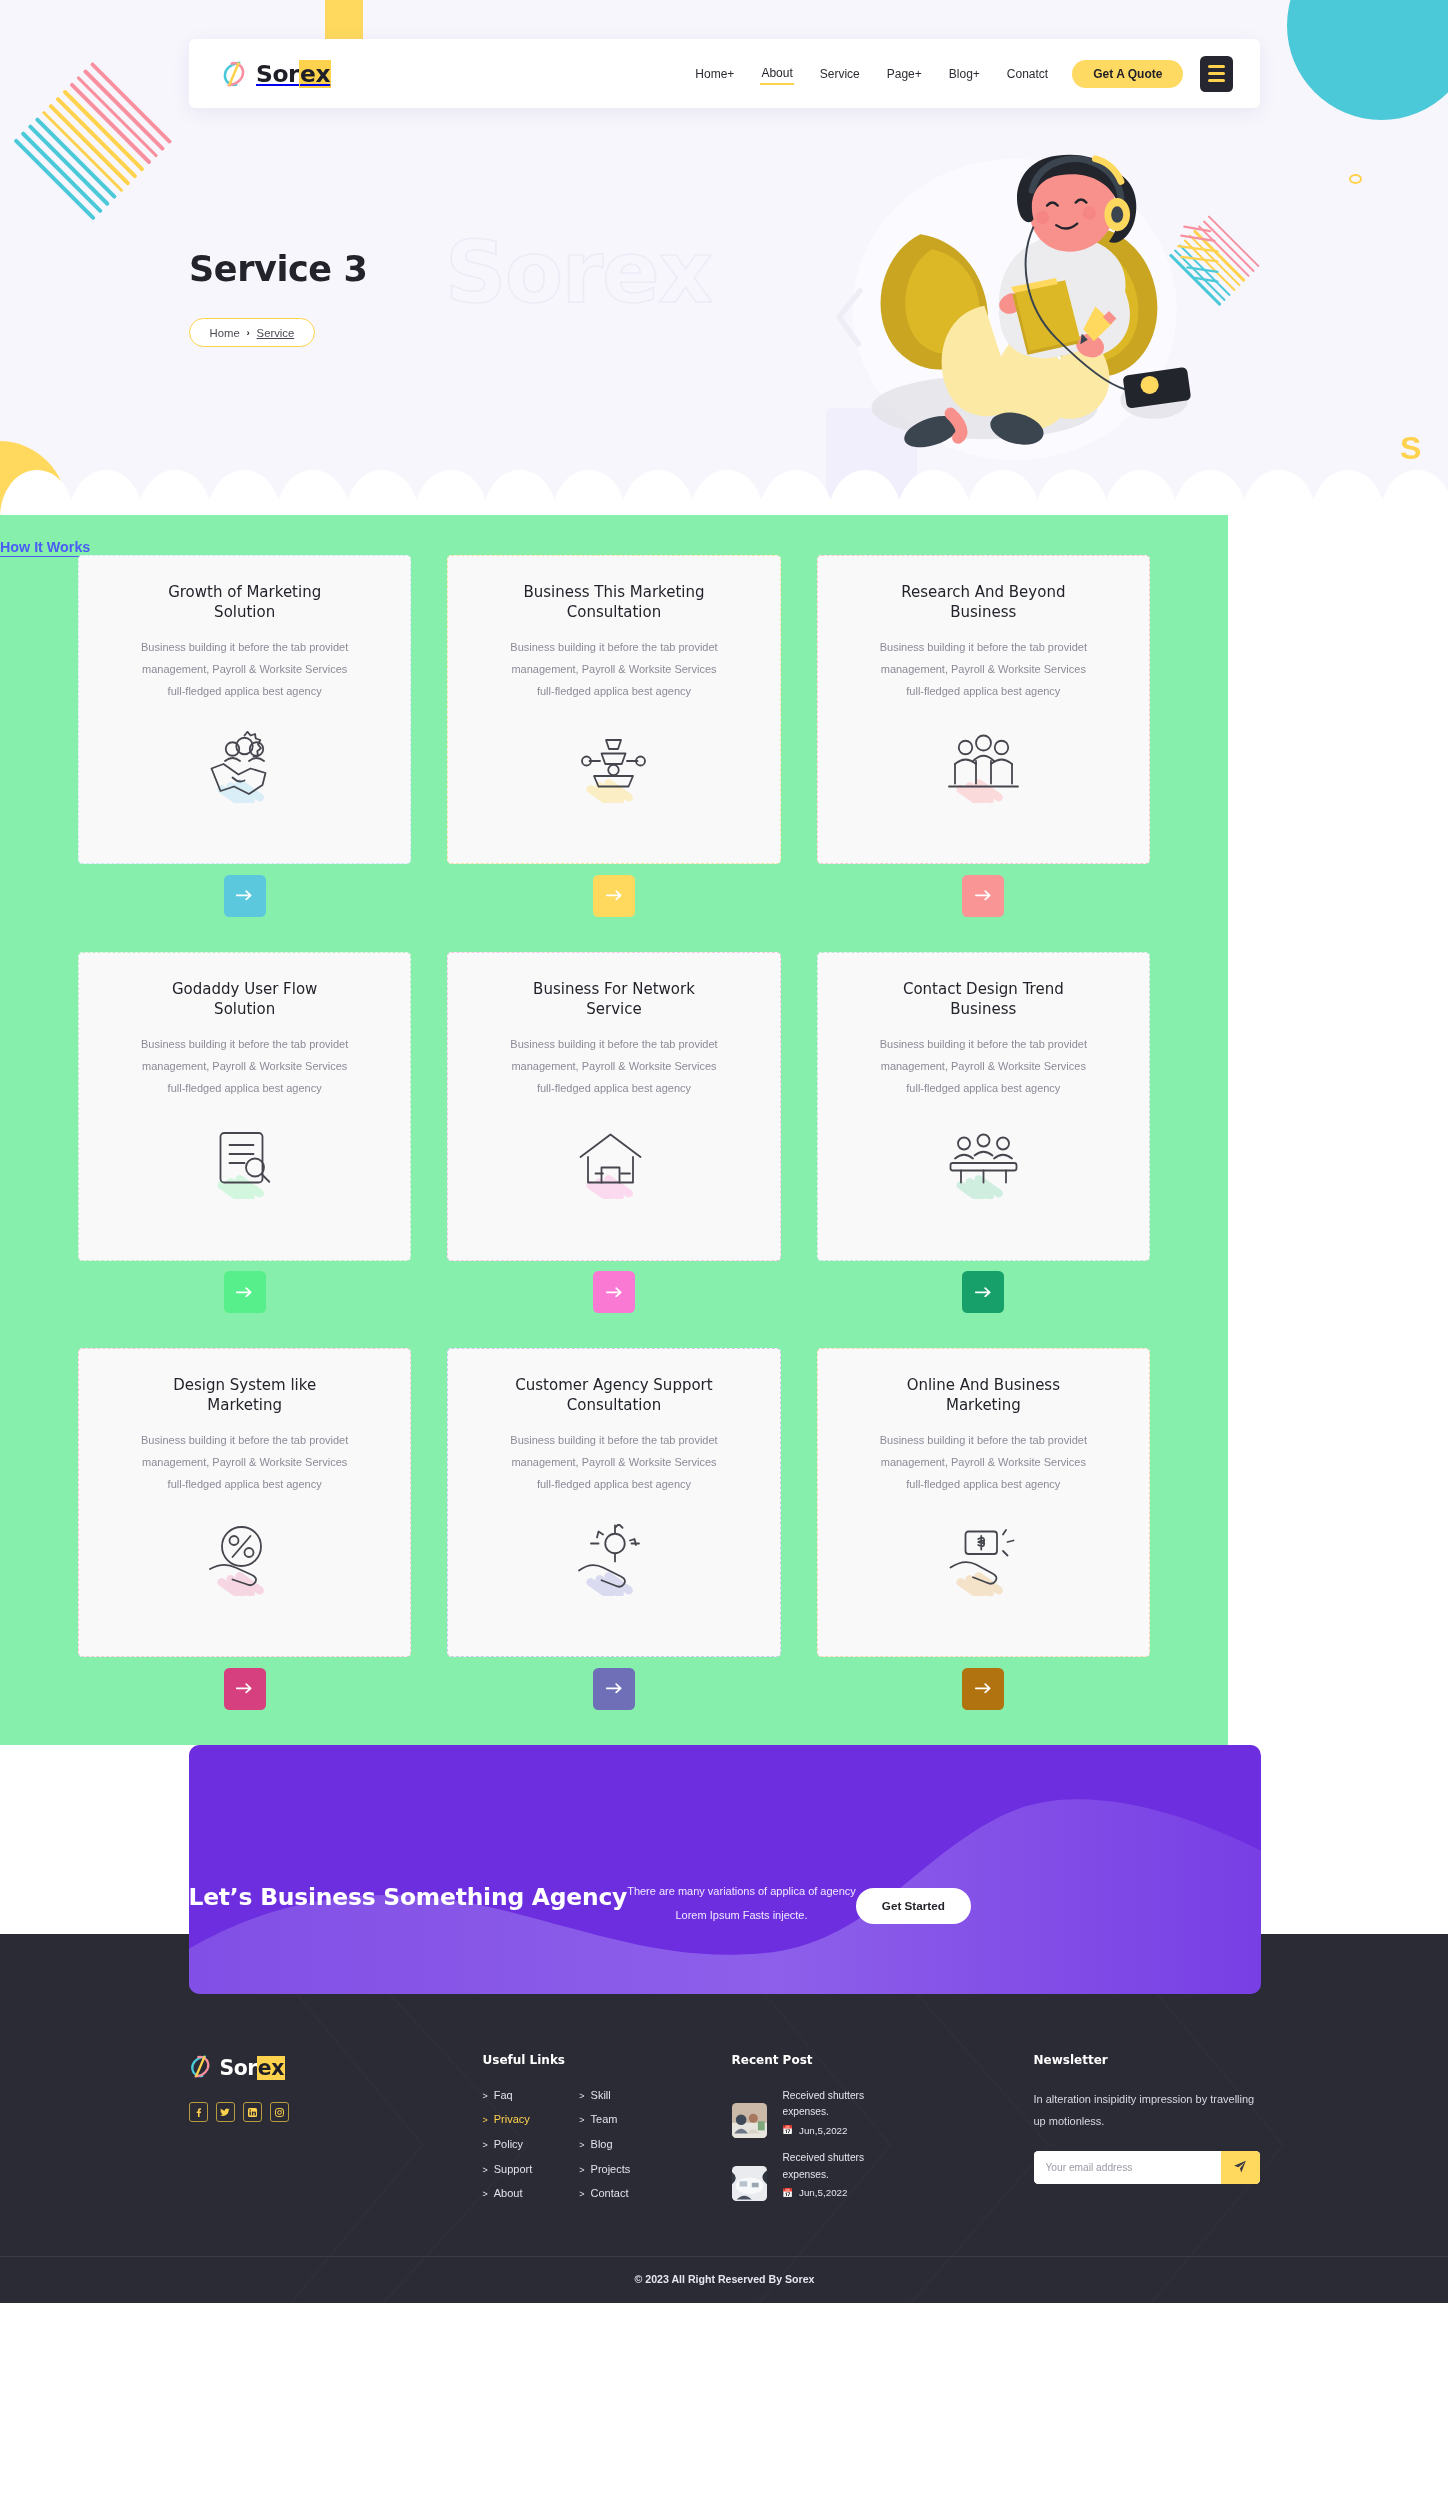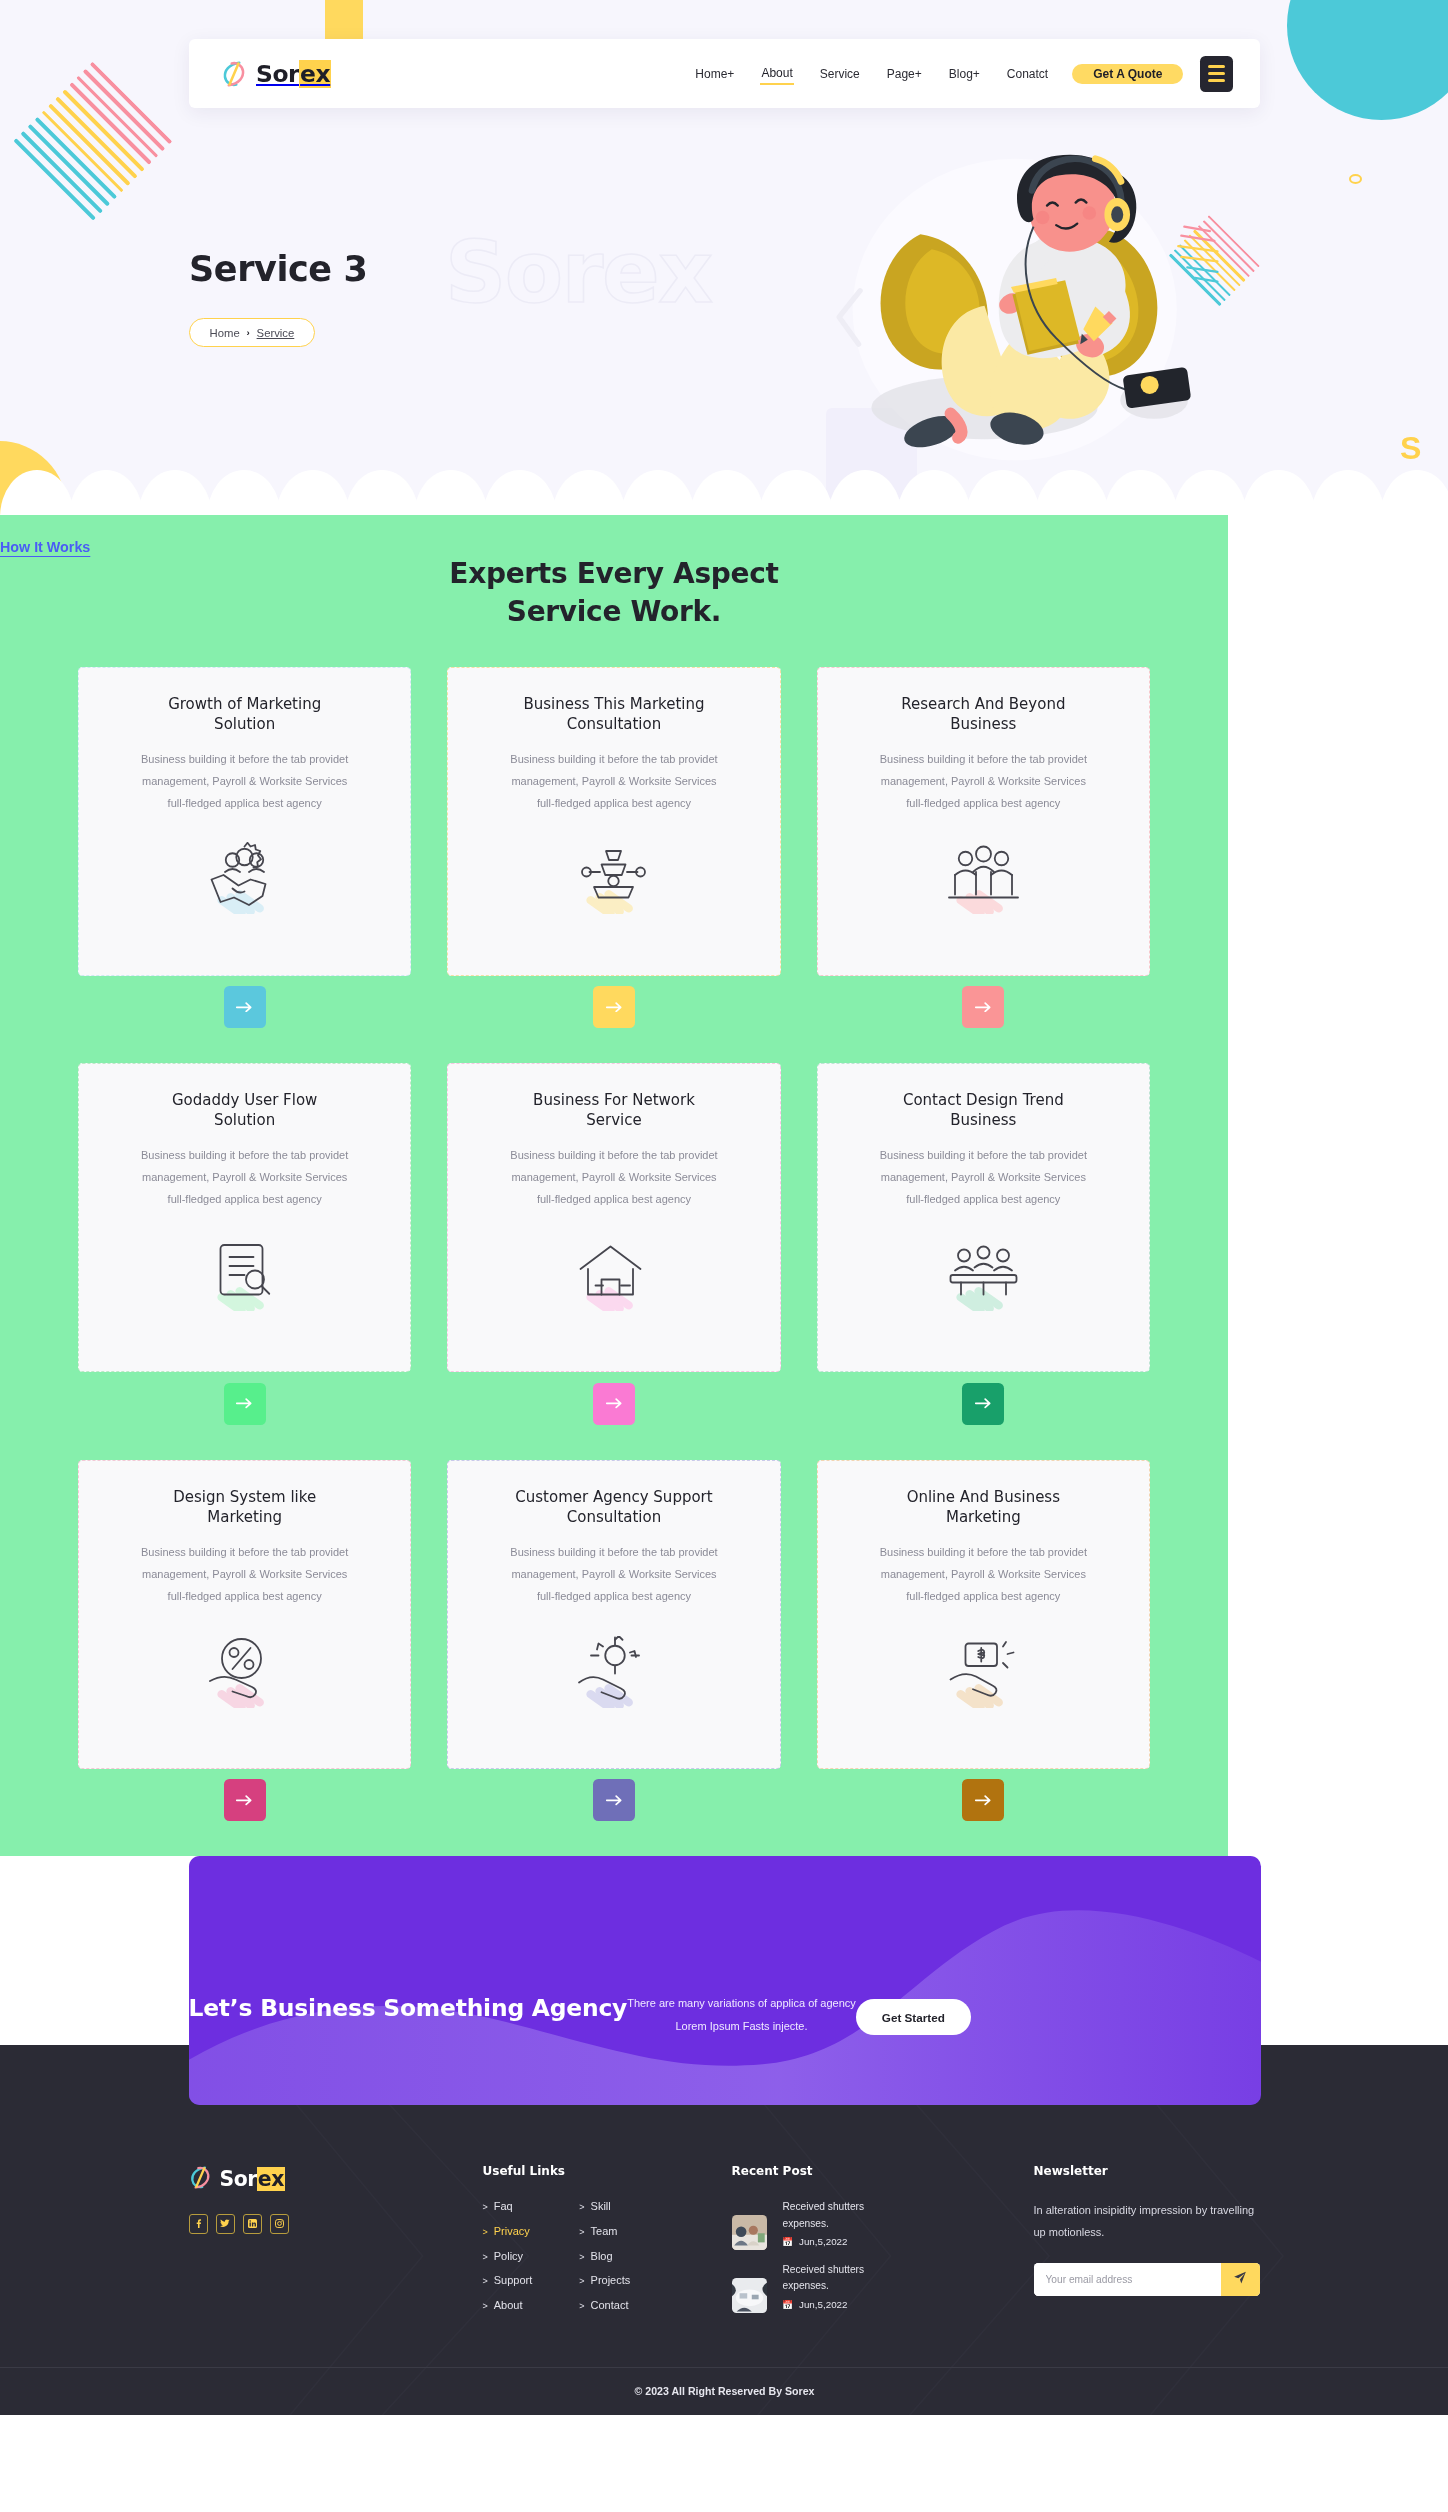--- a/index.html
+++ b/index.html
@@ -94,21 +94,21 @@
     font-size:12px; color:#2b2b33; text-decoration:none; font-weight:500;
     padding:3px 1.5px;
   }
   .nav-links a.active {
     border-bottom:2.3px solid #ffd24d; color:#1f1f28;
   }
   .btn-quote {
     margin-left:22.6px;
     background:#ffda63; color:#1f1f28;
     border:none; border-radius:19.6px;
-    height:20px; padding:0 21px;
+    height:28px; padding:0 21px;
     font-size:12px; font-weight:700; cursor:pointer;
     font-family:"Liberation Sans", sans-serif;
   }
   .burger {
     margin-left:16.6px; width:33px; height:36px;
     background:#262630; border-radius:5.3px;
     display:flex; flex-direction:column; align-items:center; justify-content:center;
     gap:3.8px; cursor:pointer;
   }
   .burger span { display:block; width:16.6px; height:3px; background:#ffd24d; border-radius:1.5px; }
@@ -457,24 +457,20 @@
       <div class="c"></div>
       <div class="c"></div>
       <div class="c"></div>
       <div class="c"></div>
     <div class="c"></div>
   </div>
 </section>
 
 <section class="services">
   <a class="sect-eyebrow" href="#">How It Works</a>
-  <h2 class="sect-title">
-    <span>Experts Every Aspect</span><br>
-    <span>Service Work.</span>
-  </h2>
   <div class="grid" id="cards-grid">
       <div class="card-wrap">
         <div class="card" style="border-color:#cfe9f2">
       <h3>
         <span>Growth of Marketing</span><br>
         <span>Solution</span>
       </h3>
       <p>
         <span>Business building it before the tab providet</span><br>
         <span>management, Payroll &amp; Worksite Services</span><br>

